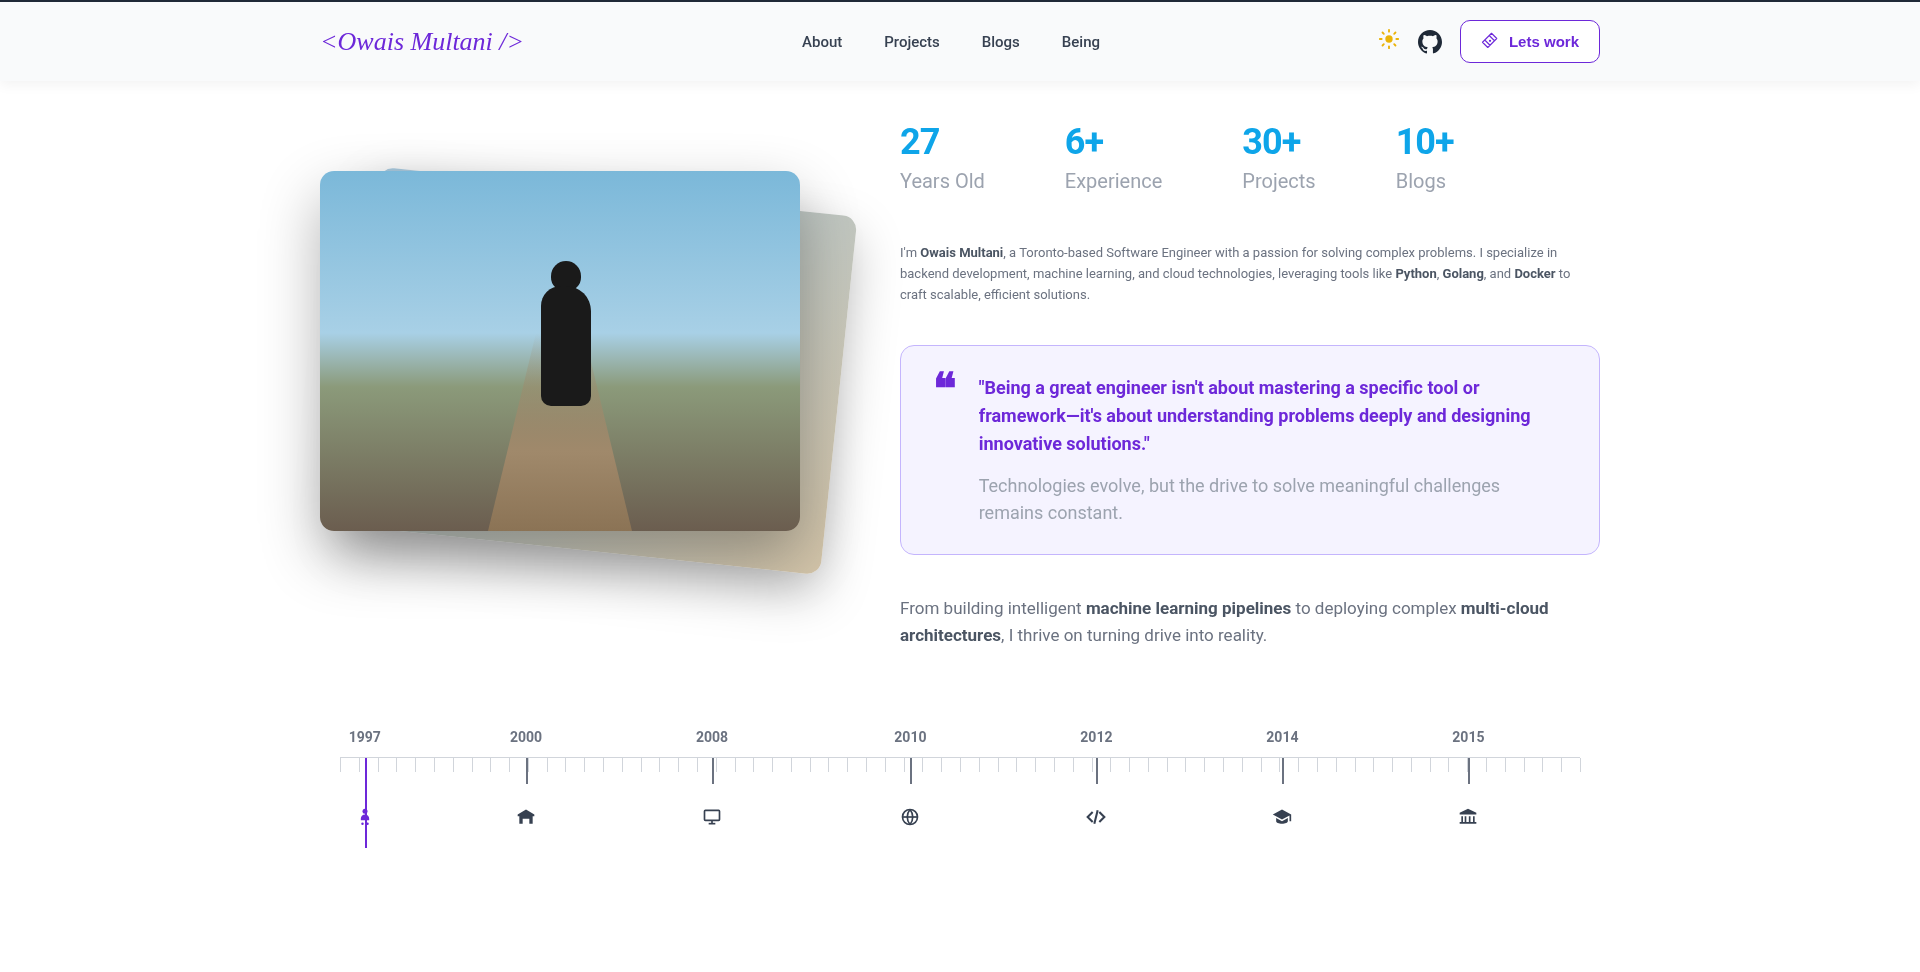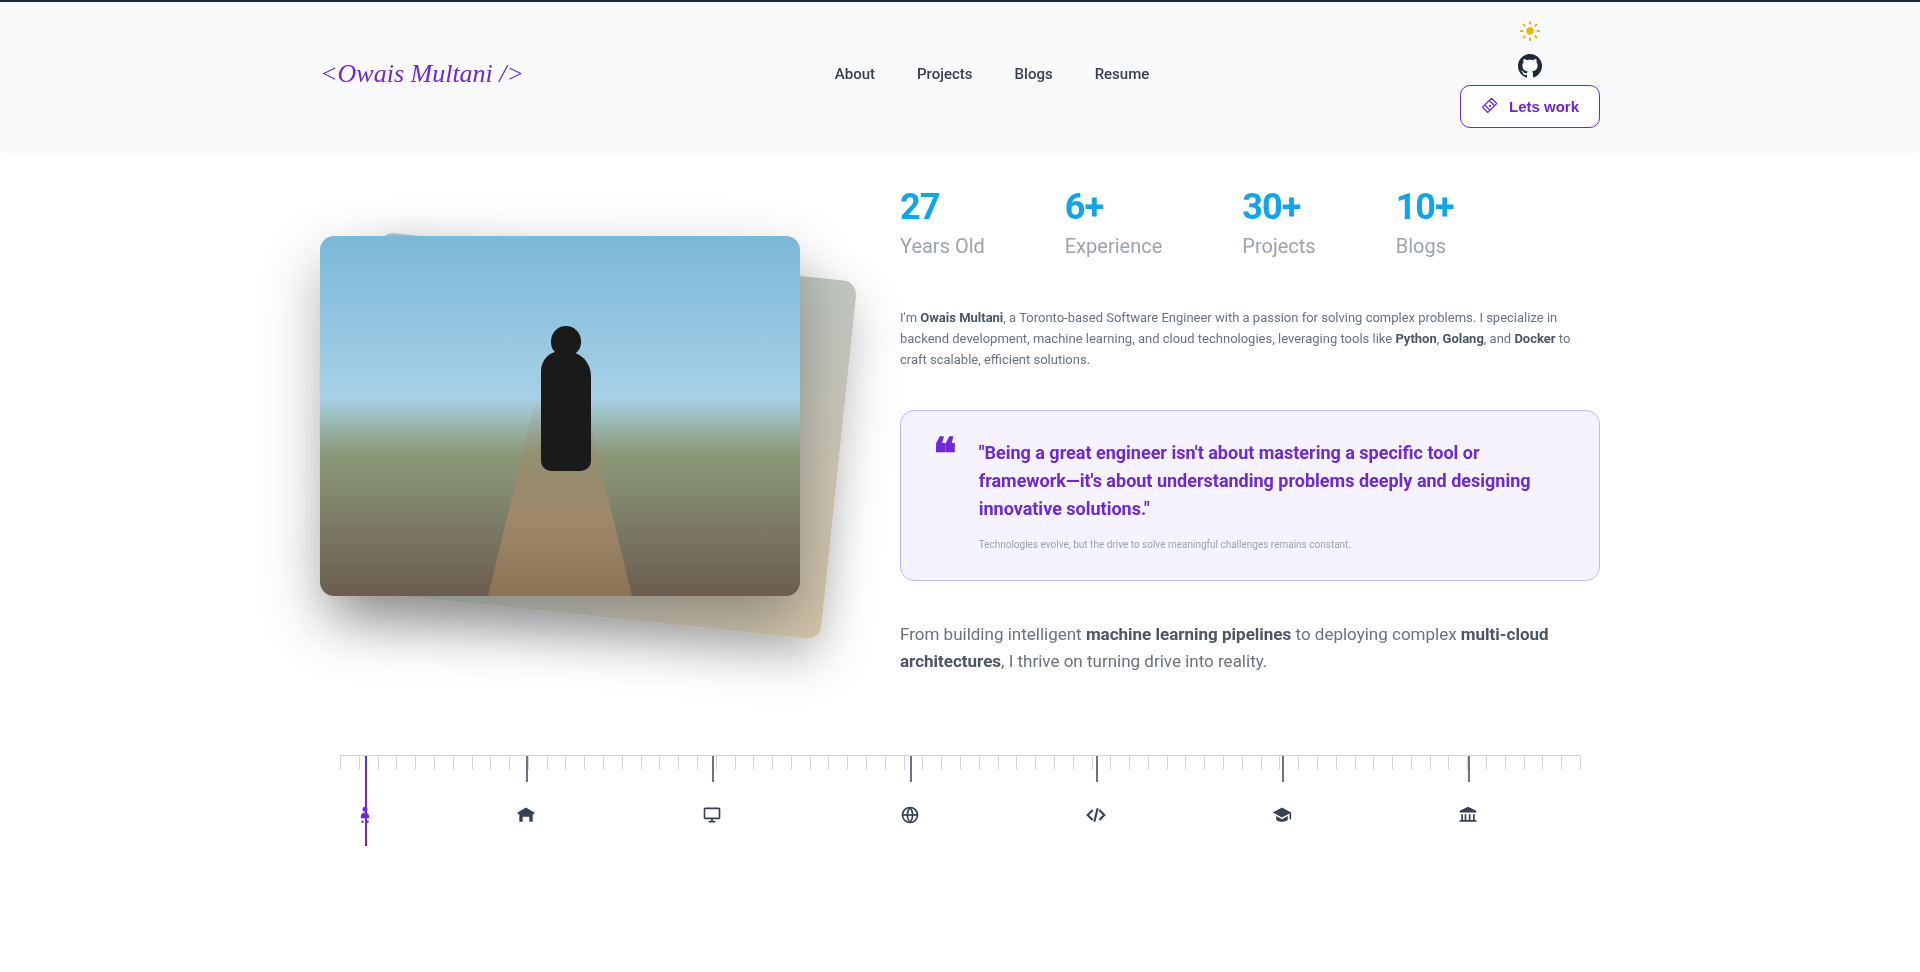--- a/index.html
+++ b/index.html
@@ -10,21 +10,21 @@
       position: sticky; top: 0; z-index: 100;
       background: #f9fafb;
       border-top: 2px solid #1f2937;
       box-shadow: 0 4px 12px rgba(0,0,0,0.05);
       padding: 18px 0;
     }
     .header-inner { max-width: 1320px; margin: 0 auto; display: flex; align-items: center; justify-content: space-between; padding: 0 20px; }
     .logo { font-family: 'Brush Script MT', cursive; font-style: italic; font-size: 26px; color: #6d28d9; font-weight: 500; }
     .nav { display: flex; gap: 42px; }
     .nav a { text-decoration: none; color: #374151; font-size: 15px; font-weight: 500; }
-    .header-right { display: flex; align-items: center; gap: 7px; flex-direction: column; }
+    .header-right { display: flex; align-items: center; gap: 18px; }
     .sun-icon { color: #eab308; font-size: 20px; }
     .github-icon { width: 24px; height: 24px; display: flex; align-items: center; justify-content: center; }
     .lets-work-btn {
       display: flex; align-items: center; gap: 10px;
       padding: 10px 20px; border: 1.5px solid #6d28d9; border-radius: 10px;
       background: #fff; color: #6d28d9; font-weight: 700; font-size: 15px;
       cursor: pointer;
     }
     
     
@@ -73,21 +73,21 @@
     
     .bio { font-size: 13px; line-height: 1.6; color: #6b7280; margin-bottom: 40px; }
     .bio strong { color: #4b5563; font-weight: 700; }
     
     .quote-box {
       border: 1.5px solid #c4b5fd; background: #f5f3ff; border-radius: 14px;
       padding: 28px 32px; display: flex; gap: 22px; margin-bottom: 40px;
     }
     .quote-mark { font-size: 44px; color: #6d28d9; line-height: 0.7; font-weight: 900; flex-shrink: 0; }
     .quote-text { font-size: 18px; font-weight: 700; color: #6d28d9; line-height: 1.55; }
-    .quote-sub { font-size: 10px; color: #9ca3af; margin-top: 14px; line-height: 1.5; }
+    .quote-sub { font-size: 18px; color: #9ca3af; margin-top: 14px; line-height: 1.5; }
     
     .bio2 { font-size: 17px; line-height: 1.6; color: #6b7280; }
     .bio2 strong { color: #4b5563; font-weight: 700; }
     
     
     .timeline { margin-top: 80px; position: relative; padding: 0 20px; }
     .timeline-years { position: relative; height: 24px; margin-bottom: 4px; }
     .year-label { position: absolute; font-size: 14px; font-weight: 700; color: #6b7280; transform: translateX(-50%); }
     .timeline-track { position: relative; height: 30px; border-top: 1px solid #d1d5db; }
     .tick { position: absolute; top: 0; width: 1px; background: #d1d5db; }
@@ -101,21 +101,21 @@
 </head>
 <body>
 
 <header class="header">
   <div class="header-inner">
     <div class="logo">&lt;Owais Multani /&gt;</div>
     <nav class="nav">
       <a href="#">About</a>
       <a href="#">Projects</a>
       <a href="#">Blogs</a>
-      <a href="#">Resume</a>
+      <a href="#">Being</a>
     </nav>
     <div class="header-right">
       <span class="sun-icon">
         <svg width="22" height="22" viewBox="0 0 24 24" fill="#eab308">
             <circle cx="12" cy="12" r="4"></circle>
             <g stroke="#eab308" stroke-width="2" stroke-linecap="round">
               <line x1="12" y1="2" x2="12" y2="4"></line>
               <line x1="12" y1="20" x2="12" y2="22"></line>
               <line x1="4.93" y1="4.93" x2="6.34" y2="6.34"></line>
               <line x1="17.66" y1="17.66" x2="19.07" y2="19.07"></line>
@@ -185,20 +185,29 @@
         </div>
       </div>
 
       <p class="bio2">
         <span>From building intelligent </span><strong>machine learning pipelines</strong><span> to deploying complex </span><strong>multi-cloud architectures</strong><span>, I thrive on turning drive into reality.</span>
       </p>
     </div>
   </div>
 
   <div class="timeline">
+    <div class="timeline-years" id="timeline-years">
+        <div class="year-label" style="left: 2%;">1997</div>
+        <div class="year-label" style="left: 15%;">2000</div>
+        <div class="year-label" style="left: 30%;">2008</div>
+        <div class="year-label" style="left: 46%;">2010</div>
+        <div class="year-label" style="left: 61%;">2012</div>
+        <div class="year-label" style="left: 76%;">2014</div>
+        <div class="year-label" style="left: 91%;">2015</div>
+      </div>
     <div class="timeline-track" id="timeline-track">
         <div class="tick minor" style="left: 0%;"></div>
         <div class="tick minor" style="left: 1.51515%;"></div>
         <div class="tick minor" style="left: 3.0303%;"></div>
         <div class="tick minor" style="left: 4.54545%;"></div>
         <div class="tick minor" style="left: 6.06061%;"></div>
         <div class="tick minor" style="left: 7.57576%;"></div>
         <div class="tick minor" style="left: 9.09091%;"></div>
         <div class="tick minor" style="left: 10.6061%;"></div>
         <div class="tick minor" style="left: 12.1212%;"></div>

